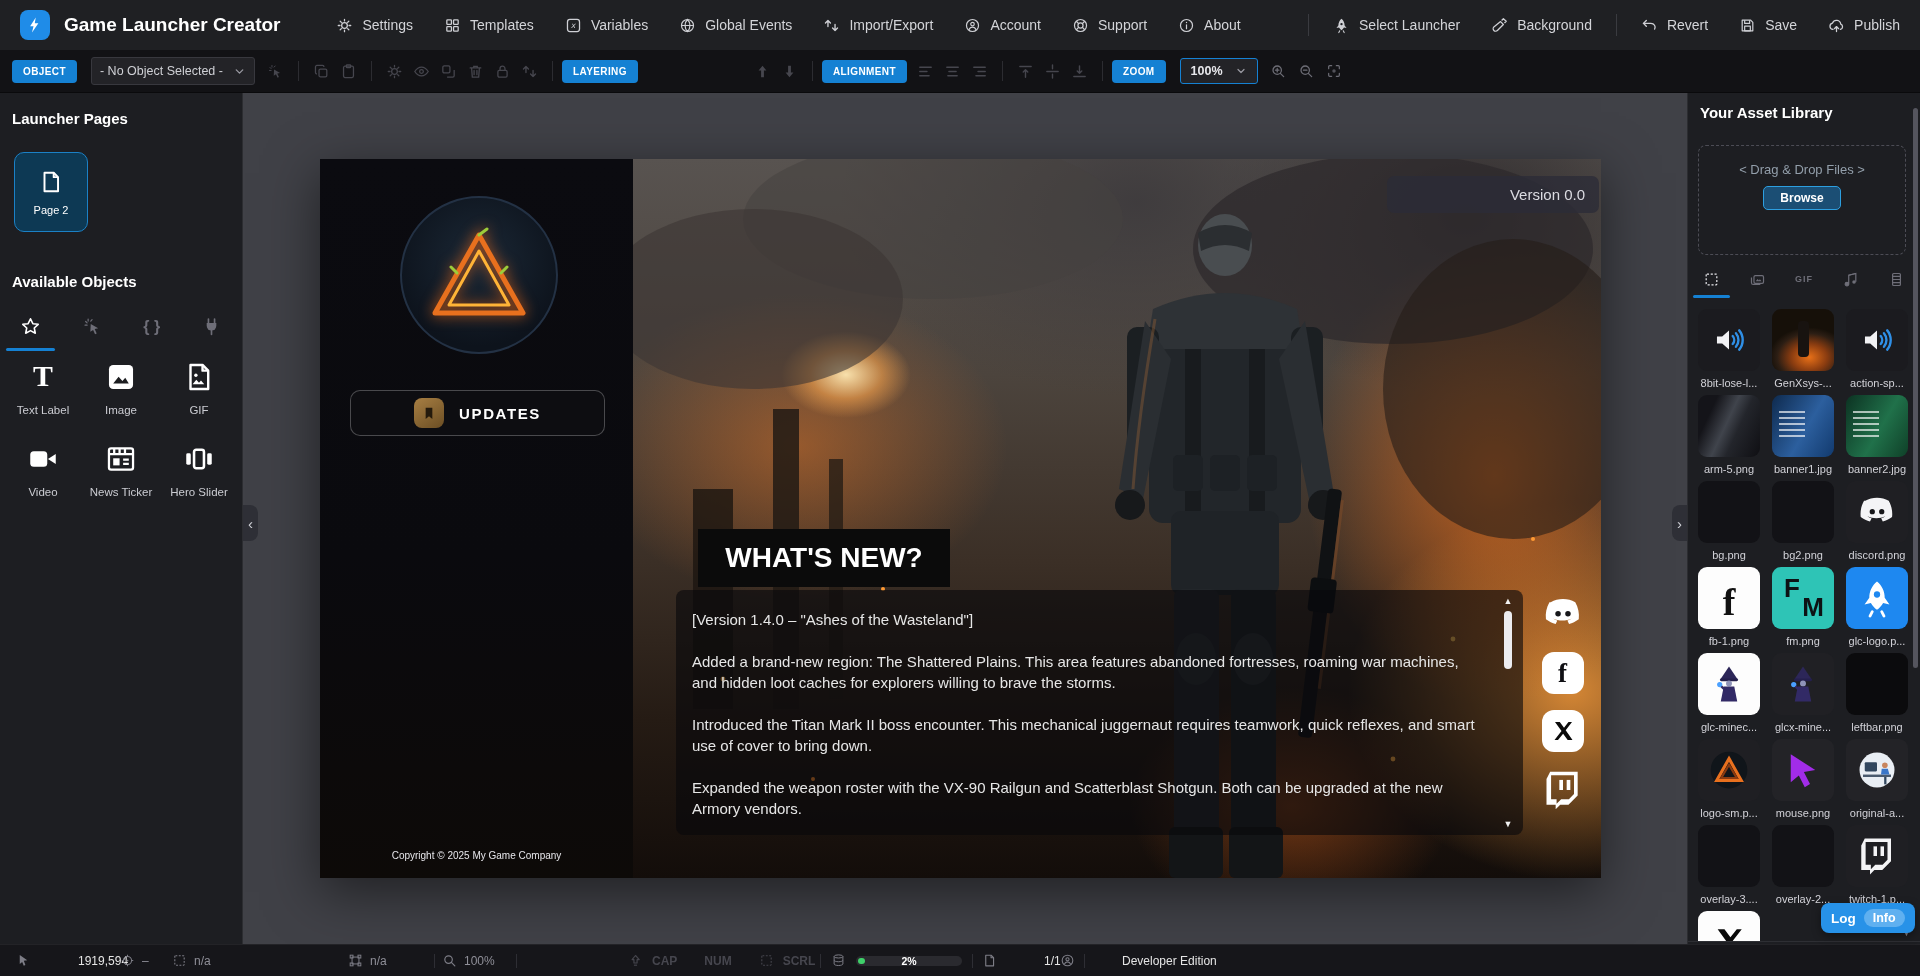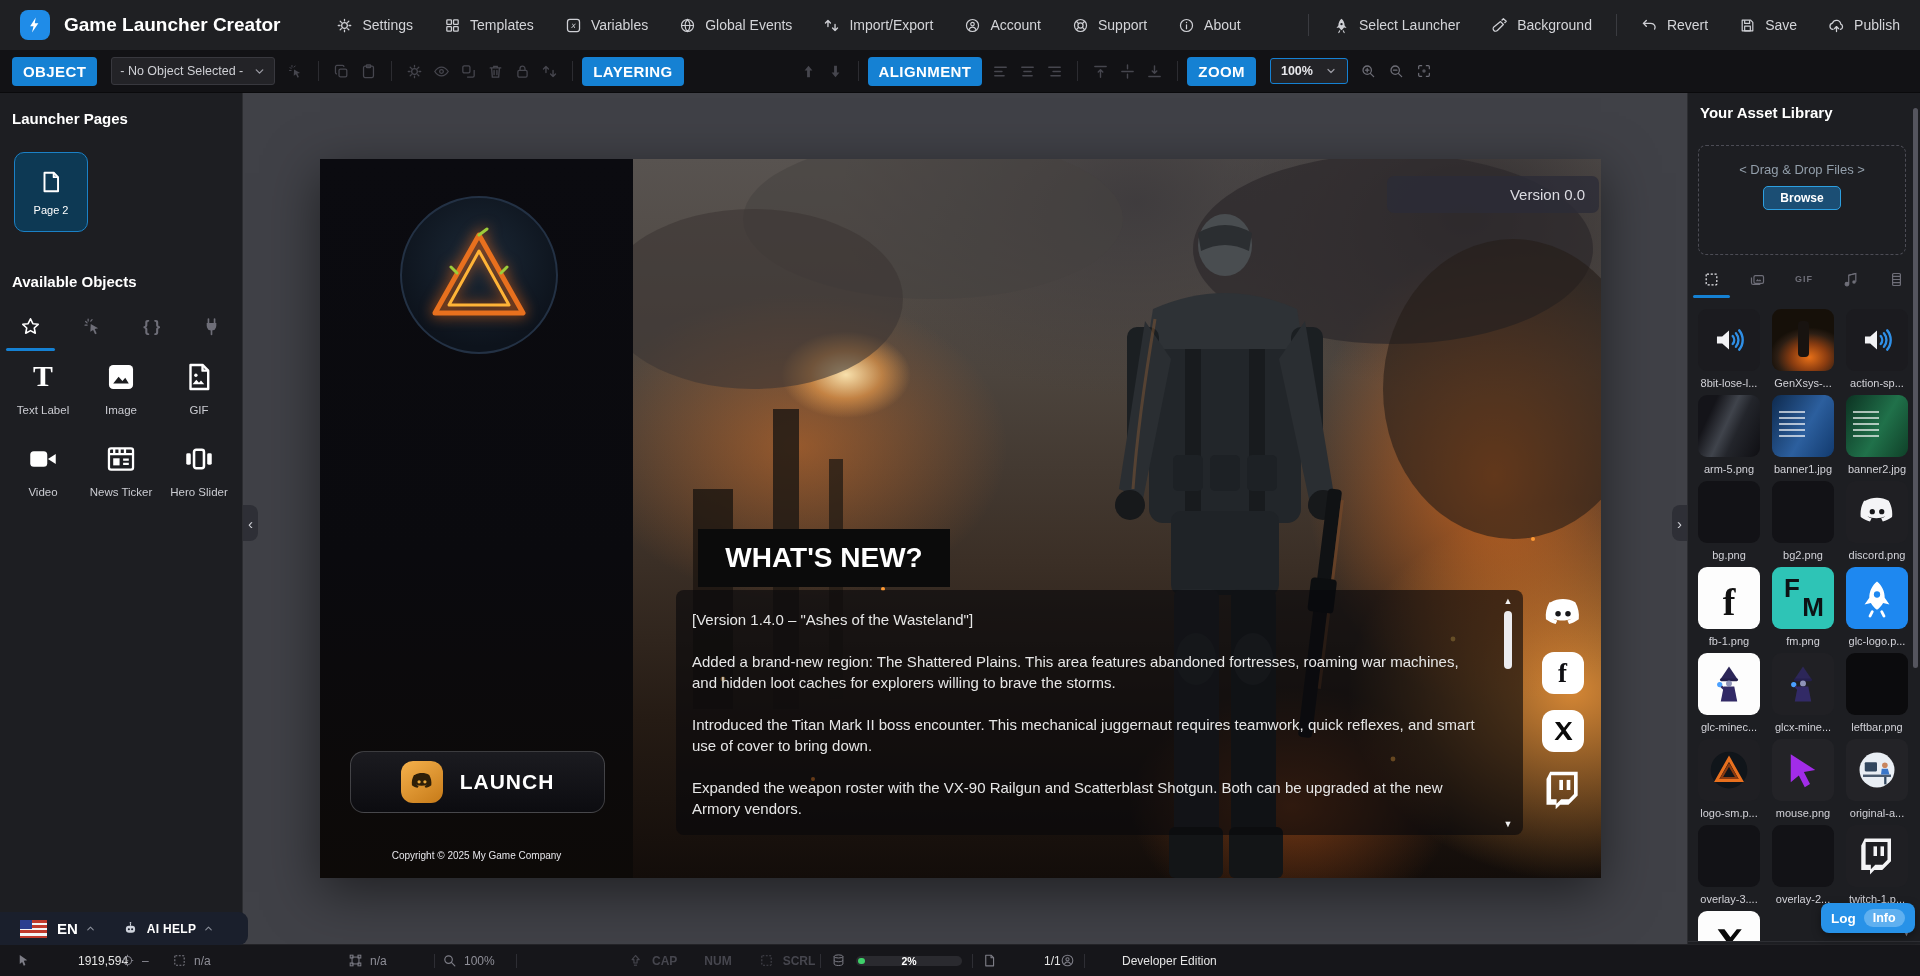--- a/index.html
+++ b/index.html
@@ -12,21 +12,21 @@
   .app-title{font-size:19px;font-weight:bold;color:#fff;margin-right:56px;white-space:nowrap;}
   .menu{display:flex;align-items:center;gap:31px;}
   .mi{display:flex;align-items:center;gap:9px;color:#d3d4d8;font-size:14px;white-space:nowrap;cursor:default;}
   .mi .ic{width:17px;height:17px;color:#cfd0d5;}
   .tb-spacer{flex:1;}
   .tb-div{width:1px;height:22px;background:#3a3b40;margin:0 24px;flex:none;}
   .topbar .right-pad{width:20px;flex:none;}
 
   
   .toolbar{position:absolute;top:50px;left:0;right:0;height:42px;background:#121215;display:flex;align-items:center;z-index:29;border-bottom:1px solid #0a0a0c;}
-  .bluebtn{background:#1581d3;color:#fff;font-size:15px;font-weight:bold;letter-spacing:.4px;border-radius:4px;padding:6px 11px;white-space:nowrap;flex:none;}
+  .bluebtn{background:#1581d3;color:#fff;font-size:10px;font-weight:bold;letter-spacing:.4px;border-radius:4px;padding:6px 11px;white-space:nowrap;flex:none;}
   .obj-dd{width:162px;height:26px;background:#232327;border:1px solid #38383e;border-radius:3px;display:flex;align-items:center;justify-content:center;gap:10px;color:#cfd0d5;font-size:12.5px;margin-left:14px;flex:none;}
   .obj-dd .ic{width:13px;height:13px;color:#9a9aa2;}
   .tico{width:17px;height:17px;color:#46464e;margin:0 5px;flex:none;}
   .tdiv{width:1px;height:20px;background:#2c2c31;margin:0 9px;flex:none;}
   .zoom-dd{height:24px;border:1.5px solid #1581d3;background:#232327;border-radius:3px;color:#e8e8ec;font-size:12.5px;font-weight:bold;display:flex;align-items:center;gap:12px;padding:0 10px;margin-left:14px;flex:none;}
   .zoom-dd .ic{width:12px;height:12px;color:#9a9aa2;}
   .mago{width:16px;height:16px;color:#6d6d76;margin:0 6px;flex:none;}
 
   
   .lsb{position:absolute;top:92px;left:0;width:242px;bottom:31px;background:#1d1e22;border-right:1px solid #2c2d31;z-index:10;}
@@ -740,27 +740,27 @@
     </div>
 
     <div class="lpanel">
       <div class="logo-circ">
         <svg width="104" height="96" viewBox="0 0 104 96" style="filter:drop-shadow(0 0 7px rgba(255,110,20,.8))">
           <path d="M52 8 L96 86 L8 86 Z" fill="none" stroke="#e8701e" stroke-width="5" stroke-linejoin="round"></path>
           <path d="M52 24 L82 78 L22 78 Z" fill="none" stroke="#ffb437" stroke-width="3" stroke-linejoin="round"></path>
           <path d="M52 8 L60 2 M30 46 L24 40 M74 46 L80 40" stroke="#9ccc3a" stroke-width="3" stroke-linecap="round"></path>
         </svg>
       </div>
-      <div class="btn-launch">
-        <span class="chip-dc">
+      <div class="btn-updates">
+        <span class="chip-bm">
             <svg class="ic">
-              <use href="#i-discord"></use>
+              <use href="#i-bookmark"></use>
             </svg>
           </span>
-        <span>LAUNCH</span>
+        <span>UPDATES</span>
       </div>
       <div class="copyright">Copyright © 2025 My Game Company</div>
     </div>
 
     <div class="vbadge">Version 0.0</div>
     <div class="wnew">WHAT'S NEW?</div>
 
     <div class="notes">
       <p>[Version 1.4.0 – "Ashes of the Wasteland"]</p>
       <p>Added a brand-new region: The Shattered Plains. This area features abandoned fortresses, roaming war machines, and hidden loot caches for explorers willing to brave the storms.</p>
@@ -964,34 +964,20 @@
     <div class="rdiv"></div>
     <div class="rarr">▼</div>
   </div>
   <div class="handleR">›</div>
 
   <div class="logbtn">
     <span>Log</span>
     <span class="infopill">Info</span>
   </div>
 
-  <div class="enbar">
-    <div class="flag"></div>
-    <span class="enlbl">EN</span>
-    <svg class="ic caret">
-        <use href="#i-chevU"></use>
-      </svg>
-    <svg class="ic robot">
-        <use href="#i-robot"></use>
-      </svg>
-    <span class="ailbl">AI HELP</span>
-    <svg class="ic caret">
-        <use href="#i-chevU"></use>
-      </svg>
-  </div>
 
   <div class="sbar">
     <div class="sg" style="left:16px">
       <svg class="ic">
           <use href="#i-cursor2"></use>
         </svg>
       <span class="lite">1919,594</span>
     </div>
     <div class="sg" style="left:120px">
       <svg class="ic">

